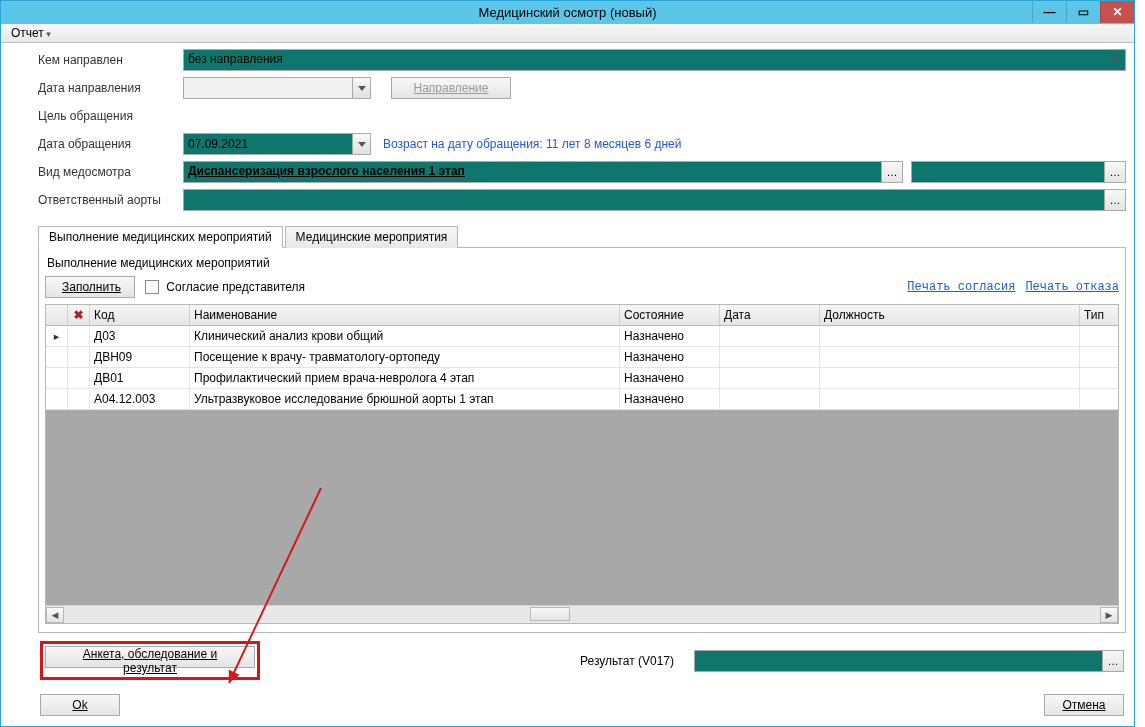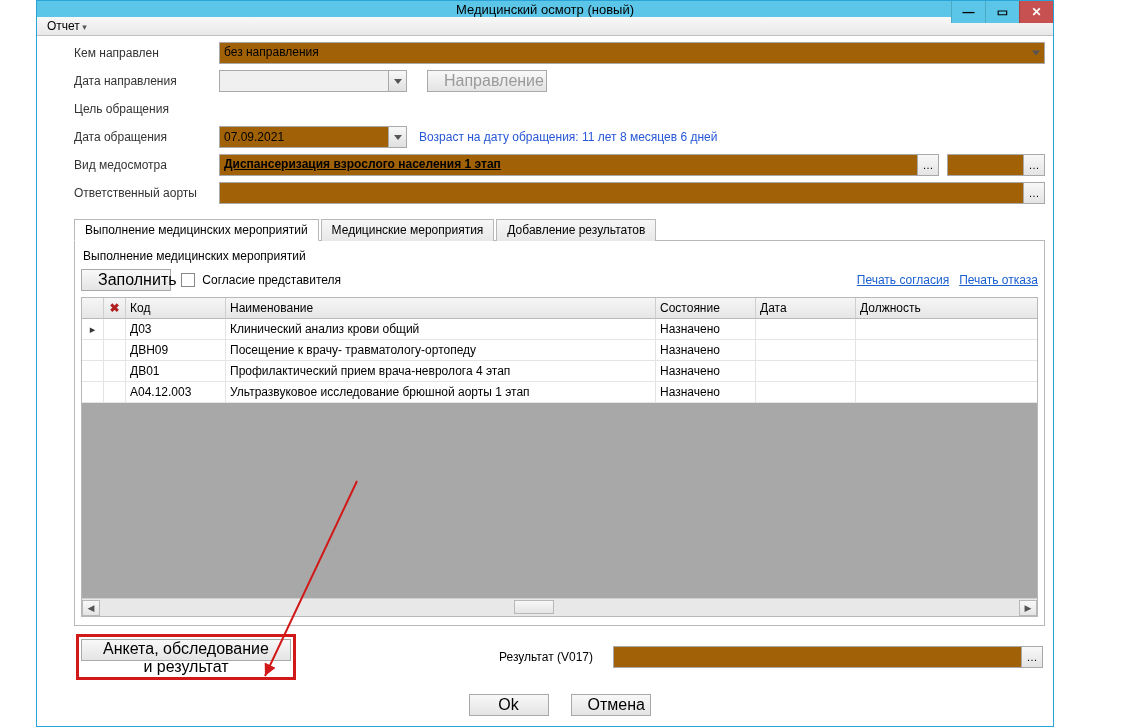--- a/index.html
+++ b/index.html
@@ -6,27 +6,26 @@
   body {
     margin: 0;
     font-family: Tahoma, Arial, sans-serif;
     font-size: 12px;
     background: #fff;
     width: 1145px;
     height: 727px;
     overflow: hidden;
   }
   .window {
-    width: 1018px;
+    width: 1135px;
     height: 727px;
     border: 1px solid #2aa3d6;
     background: #fff;
     display: flex;
     flex-direction: column;
-    margin-left: 36px;
   }
   .titlebar {
     height: 30px;
     background: #5bc6e8;
     display: flex;
     align-items: center;
     position: relative;
   }
   .titlebar .title {
     flex: 1;
@@ -71,21 +70,21 @@
     align-items: center;
     margin-bottom: 6px;
     height: 22px;
   }
   .form-label {
     width: 145px;
     color: #333;
   }
   .input, .select, .date-input, .ellipsis-input {
     border: 1px solid #a9a9a9;
-    background: #a16207;
+    background: #0f766e;
     height: 22px;
     font-size: 12px;
     padding: 2px 4px;
   }
   .select { flex: 1; position: relative; }
   .select::after {
     content: "";
     position: absolute;
     right: 4px; top: 50%;
     width: 0; height: 0;
@@ -109,22 +108,23 @@
   }
   .date-wrap .dropdown-btn::after{
     content:"";width:0;height:0;
     border-left:4px solid transparent;border-right:4px solid transparent;border-top:5px solid #555;
   }
   .btn {
     border: 1px solid #a9a9a9;
     background: linear-gradient(#f8f8f8,#e4e4e4);
     height: 22px;
     padding: 0 16px;
-    font-size: 16px;
+    font-size: 12px;
     cursor: default;
+    text-decoration: underline;
   }
   .btn.disabled { color: #9a9a9a; }
   .bluehint { color: #2757d6; margin-left: 12px; }
   .ellipsis-wrap {
     flex: 1;
     display: flex;
     justify-content: center;
   }
   .ellipsis-input {
     flex: 1;
@@ -168,20 +168,21 @@
     display: flex;
     align-items: center;
     gap: 10px;
     margin-bottom: 6px;
   }
   .spacer { flex: 1; }
   .link {
     color: #1a5fd0;
     text-decoration: underline;
     cursor: default;
+    font-family: Liberation Mono, monospace;
   }
   .grid {
     border: 1px solid #b8b8b8;
     height: 320px;
     overflow: hidden;
     display: flex;
     flex-direction: column;
   }
   .grid-header, .grid-row {
     display: grid;
@@ -227,21 +228,21 @@
   .del-icon { color:#b02020; font-weight:bold; display:flex;align-items:center;justify-content:center;}
   .footer-row {
     display:flex; align-items:center; padding: 8px 10px; gap: 20px;
   }
   .highlight-box {
     border: 3px solid #d21919;
     padding: 2px;
   }
   .result-label { margin-left: auto; }
   .dialog-buttons {
-    display:flex; justify-content:center; gap: 22px;
+    display:flex; justify-content:space-between; gap: 22px;
     padding: 6px 10px 10px 10px;
   }
   .dialog-buttons .btn { width: 80px; }
   .checkbox {
     width:14px;height:14px;border:1px solid #888;background:#fff;display:inline-block;vertical-align:middle;margin-right:4px;
   }
   .arrow-svg {
     position: absolute;
     left: 220px;
     top: 440px;
@@ -315,21 +316,20 @@
         <div class="ellipsis-wrap">
           <div class="ellipsis-input"><span></span></div>
           <div class="ellipsis-btn">…</div>
         </div>
       </div>
     </div>
 
     <div class="tabs">
       <div class="tab active">Выполнение медицинских мероприятий</div>
       <div class="tab">Медицинские мероприятия</div>
-      <div class="tab">Добавление результатов</div>
     </div>
 
     <div class="tab-content">
       <div class="section-label">Выполнение медицинских мероприятий</div>
       <div class="toolbar-row">
         <button class="btn" style="width:90px;text-align:right;">Заполнить</button>
         <label>
           <span class="checkbox"></span>
           <span>Согласие представителя</span>
         </label>

